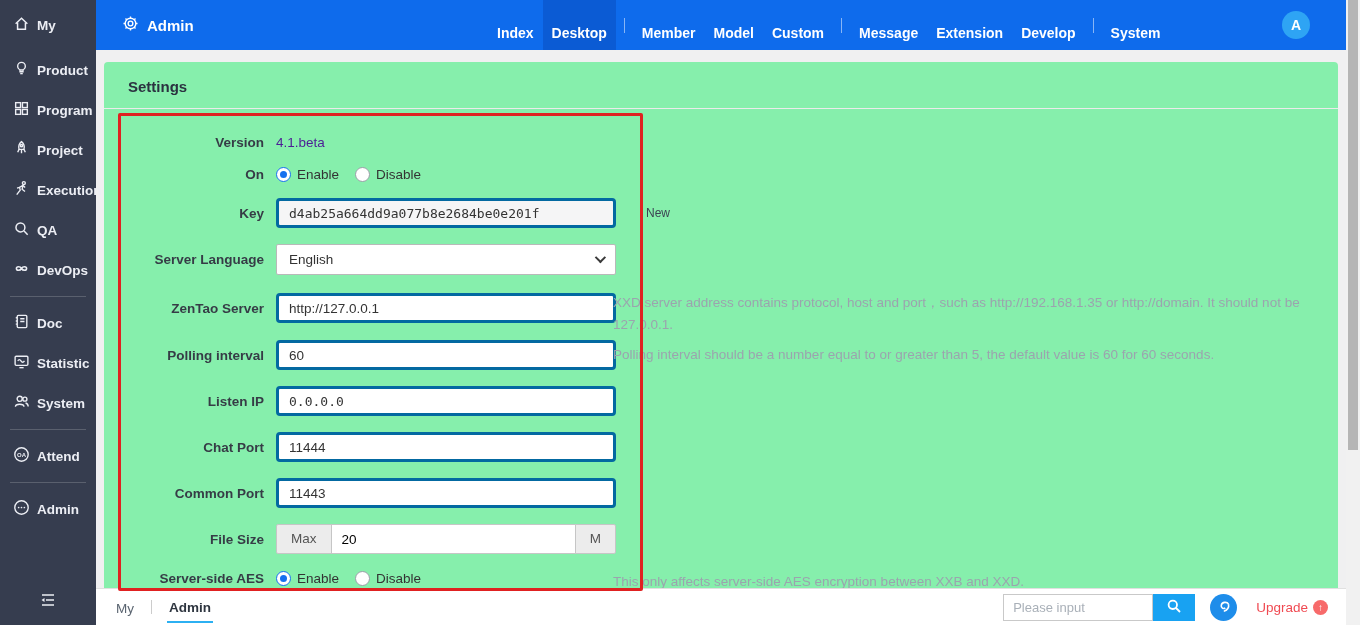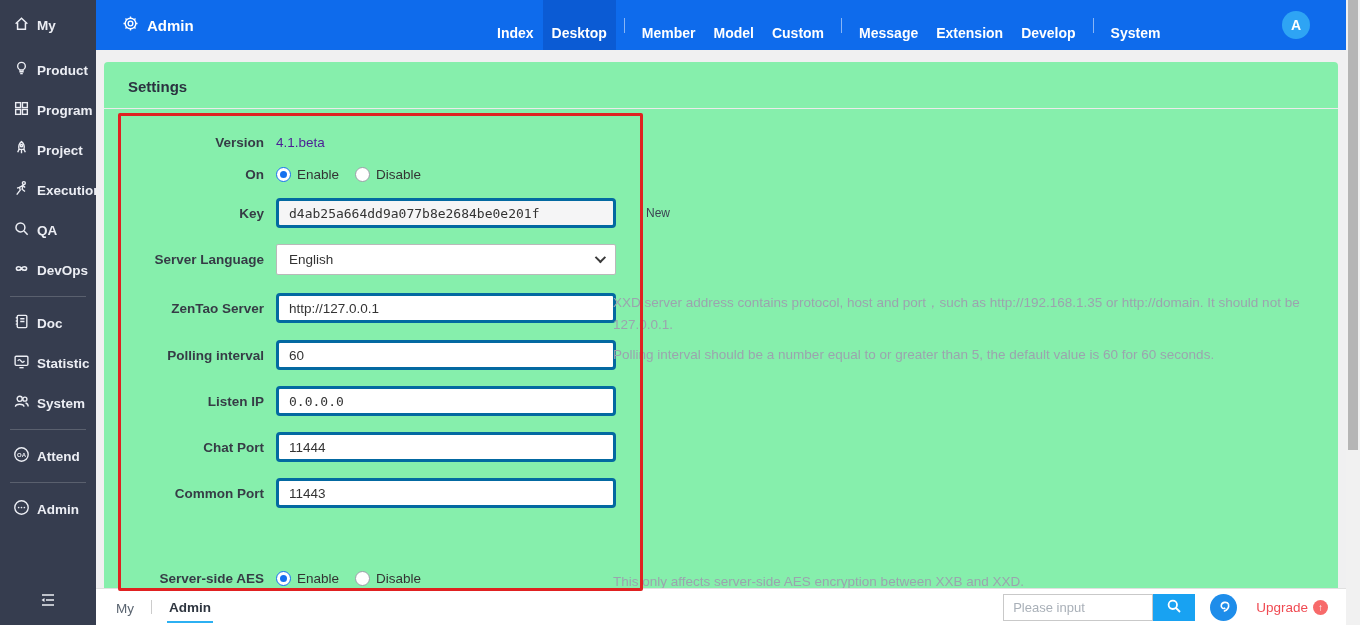--- a/index.html
+++ b/index.html
@@ -280,20 +280,30 @@
       </span>
   </div>
 
   <div class="row r-common">
     <span class="lbl">Common Port</span>
     <span class="ctl">
         <input class="txt" value="11443" style="">
       </span>
   </div>
 
+  <div class="row r-fsize">
+    <span class="lbl">File Size</span>
+    <span class="ctl">
+      <span class="fgroup">
+        <span class="addon left">Max</span>
+        <input value="20" style="">
+        <span class="addon right">M</span>
+      </span>
+    </span>
+  </div>
 
   <div class="row r-aes">
     <span class="lbl">Server-side AES</span>
     <span class="ctl">
       <span class="radio checked"></span>
       <span class="opt-label">Enable</span>
       <span class="radio"></span>
       <span class="opt-label">Disable</span>
     </span>
   </div>

